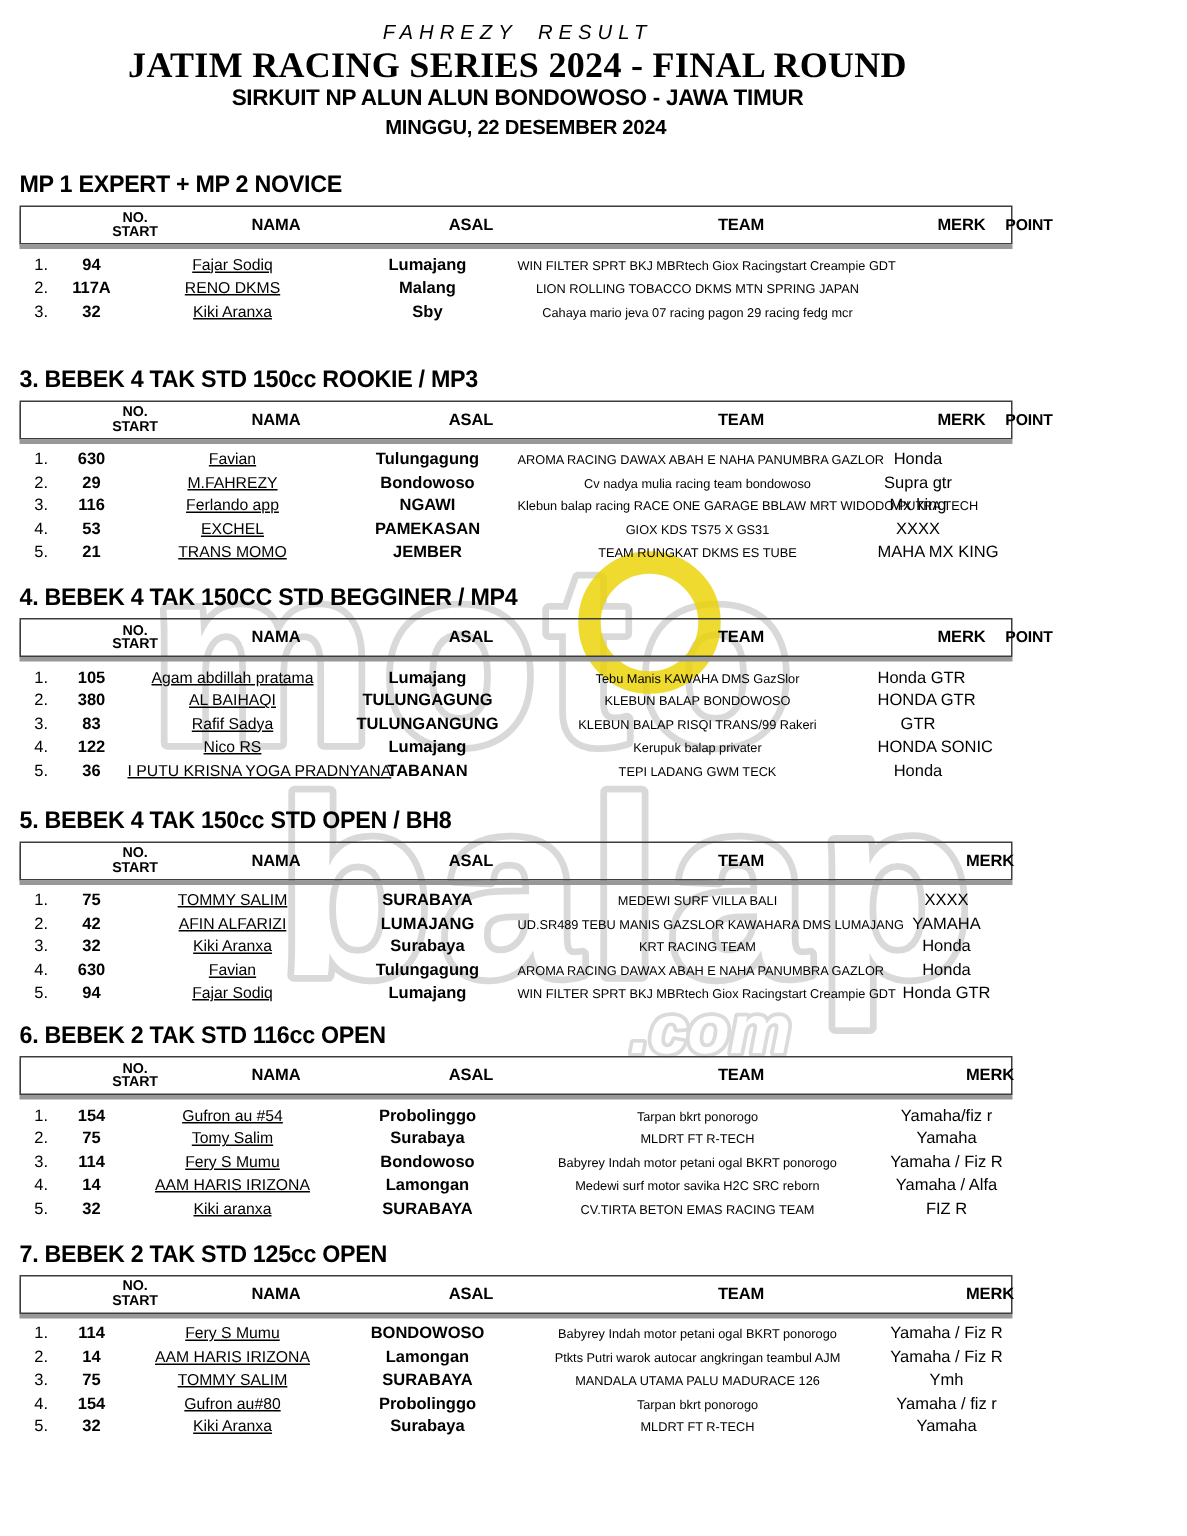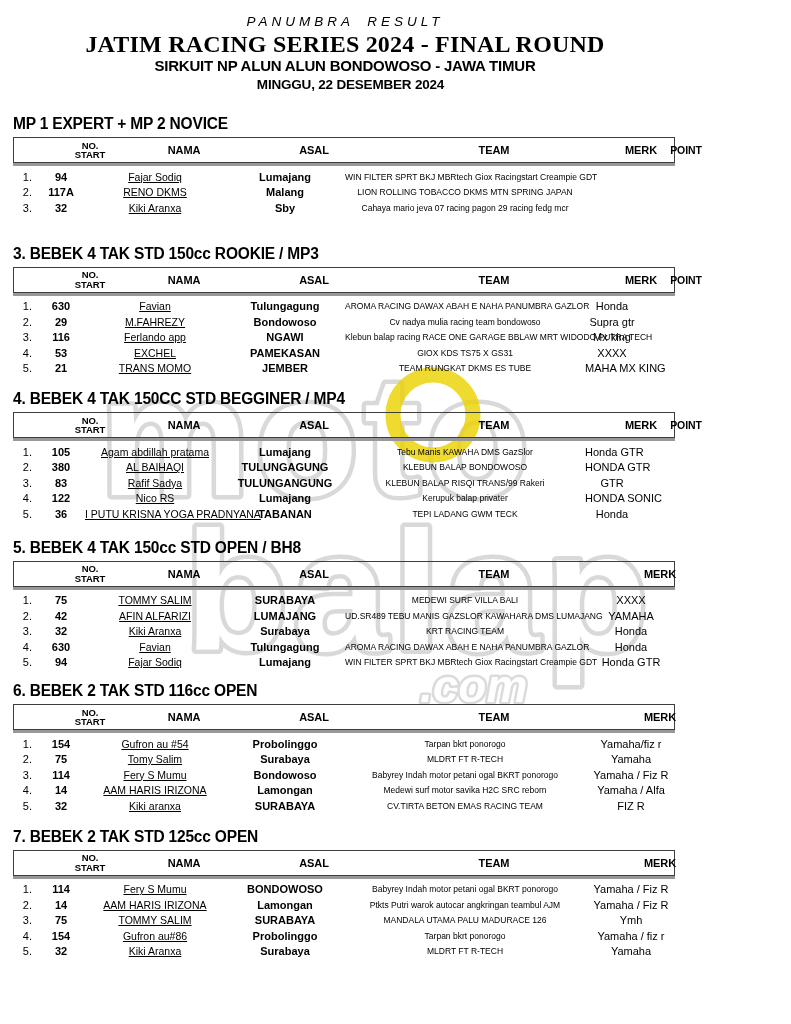--- a/index.html
+++ b/index.html
@@ -93,21 +93,21 @@
 <svg class="watermark" width="791" height="1024" viewBox="0 0 791 1024" aria-hidden="true">
   <text class="wm-big" x="100" y="495">moto</text>
   <circle cx="433" cy="415" r="40" fill="none" stroke="#ecd202" stroke-width="15" opacity="0.82"></circle>
   <text class="wm-big" x="185" y="650">balap</text>
   <text class="wm-small" x="420" y="702">.com</text>
 </svg>
 
 <div class="content">
 
   <header class="page-header">
-    <div class="official">PANUMBRA RESULT</div>
+    <div class="official">FAHREZY RESULT</div>
     <div class="main-title">JATIM RACING SERIES 2024 - FINAL ROUND</div>
     <div class="venue">SIRKUIT NP ALUN ALUN BONDOWOSO - JAWA TIMUR</div>
     <div class="race-date">MINGGU, 22 DESEMBER 2024</div>
   </header>
 
   <main>
   <section class="section">
     <h2 class="section-title">MP 1 EXPERT + MP 2 NOVICE</h2>
     <div class="tbl">
       <div class="thead">
@@ -433,21 +433,21 @@
           <div class="cell c-pos">3.</div>
           <div class="cell c-nostart">75</div>
           <div class="cell c-nama">TOMMY SALIM</div>
           <div class="cell c-asal">SURABAYA</div>
           <div class="cell c-team">MANDALA UTAMA PALU MADURACE 126</div>
           <div class="cell c-merk">Ymh</div>
         </div>
             <div class="row">
           <div class="cell c-pos">4.</div>
           <div class="cell c-nostart">154</div>
-          <div class="cell c-nama">Gufron au#86</div>
+          <div class="cell c-nama">Gufron au#80</div>
           <div class="cell c-asal">Probolinggo</div>
           <div class="cell c-team">Tarpan bkrt ponorogo</div>
           <div class="cell c-merk">Yamaha / fiz r</div>
         </div>
             <div class="row">
           <div class="cell c-pos">5.</div>
           <div class="cell c-nostart">32</div>
           <div class="cell c-nama">Kiki Aranxa</div>
           <div class="cell c-asal">Surabaya</div>
           <div class="cell c-team">MLDRT FT R-TECH</div>

